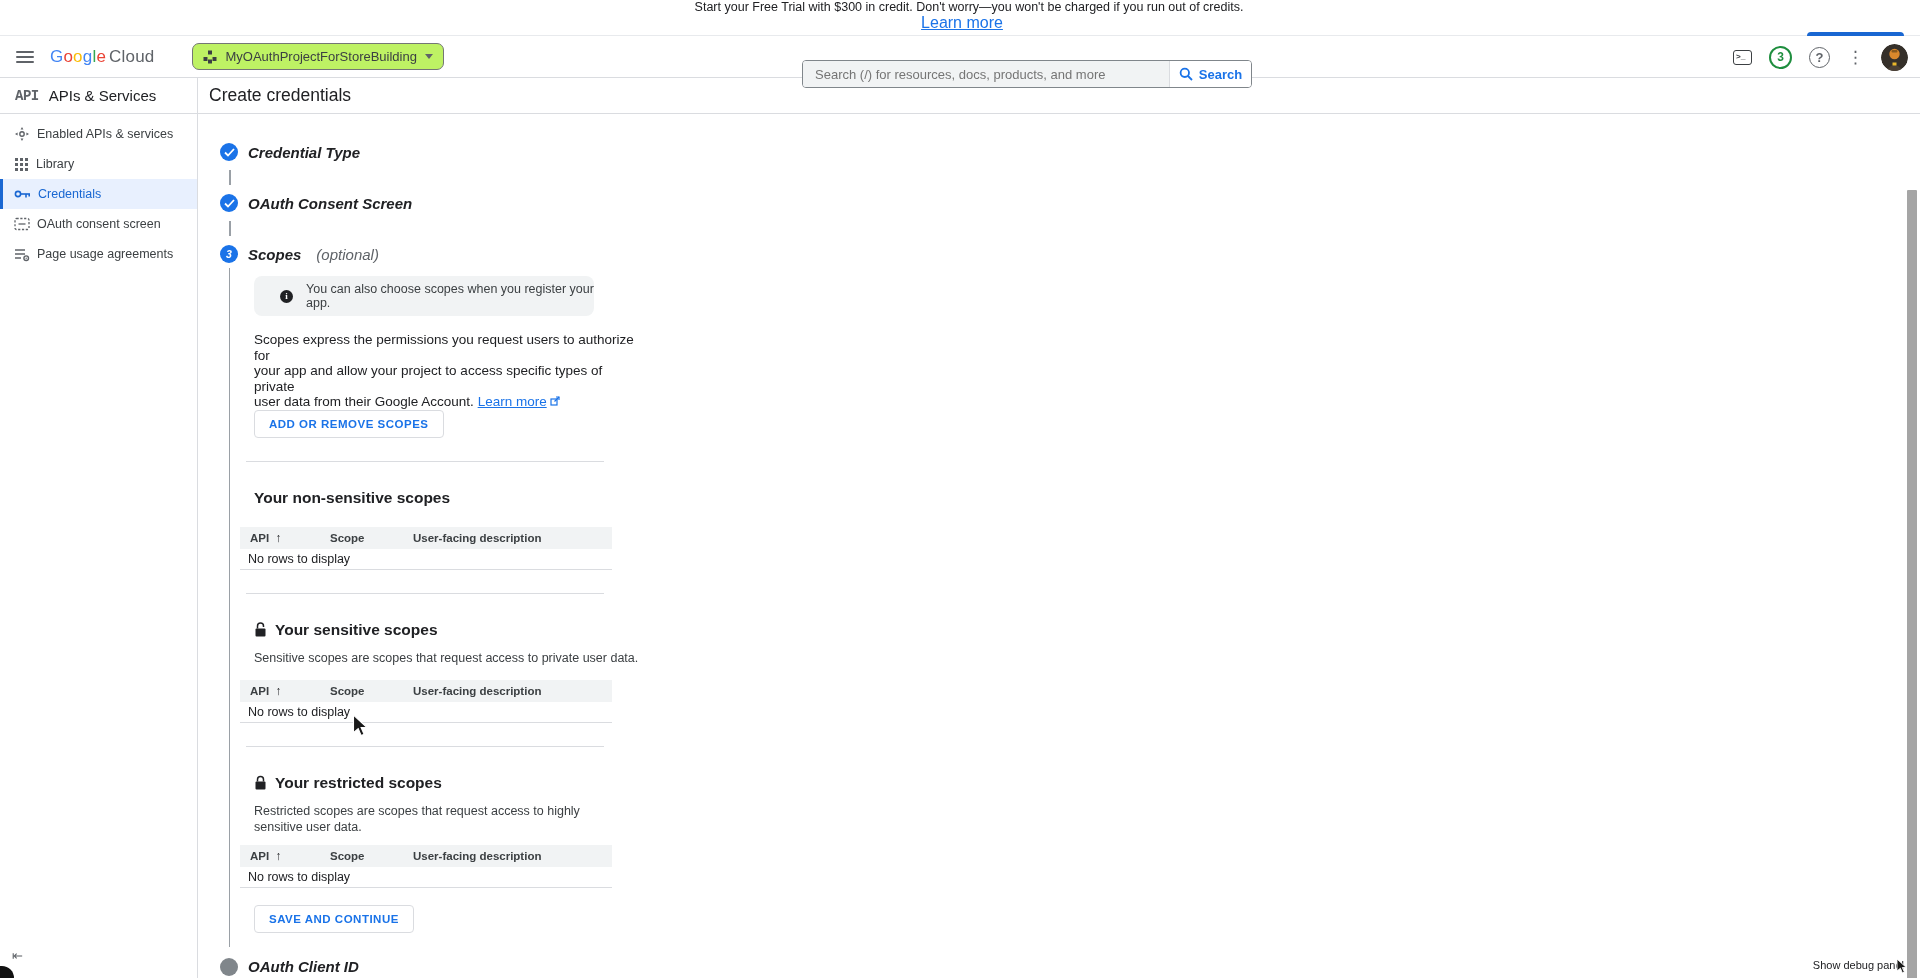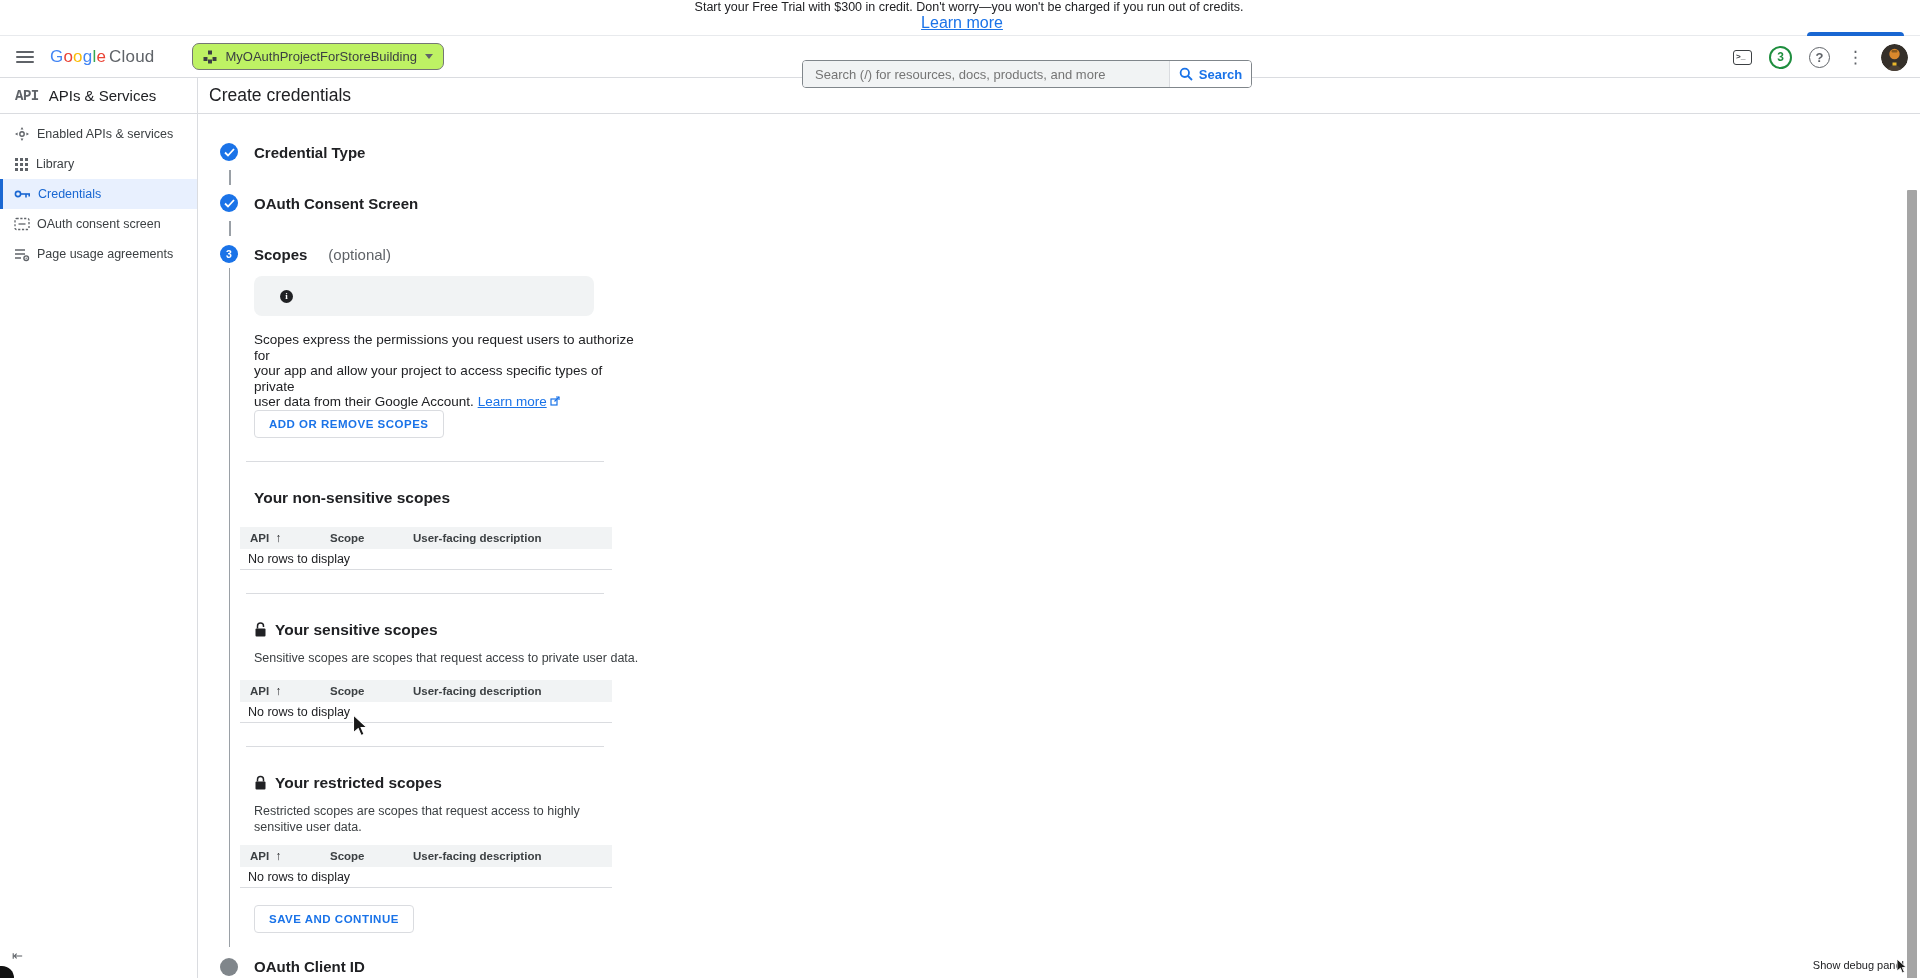--- a/index.html
+++ b/index.html
@@ -71,21 +71,21 @@
   .sb-item.sel::before { content:""; position:absolute; left:0; top:0; bottom:0; width:3px;
                          background:#1967d2; }
 
   .main { flex:1; position:relative; overflow:hidden; }
   .main-head { height:36px; display:flex; align-items:center; padding-left:11px;
                border-bottom:1px solid #dadce0; }
   .page-title { font-size:17.5px; color:#202124; }
 
   
   .stepper { padding:28px 0 0 22px; }
-  .step-row { display:flex; align-items:center; gap:16px; height:20px; }
+  .step-row { display:flex; align-items:center; gap:10px; height:20px;font-style:italic; }
   .step-circle { width:18px; height:18px; border-radius:50%; background:#1a73e8; color:#fff;
                  display:flex; align-items:center; justify-content:center; flex-shrink:0;
                  font-size:10.5px; font-weight:bold; }
   .step-circle.gray { background:#80868b; }
   .step-label { font-size:15px; font-weight:bold; color:#202124; }
   .step-suffix { font-size:15px; color:#5f6368; margin-left:5px; font-weight:normal; }
   .connector { width:1.5px; height:15px; background:#9aa0a6; margin:8px 0 8px 9px; }
   .step3-content { margin-left:9px; margin-top:4px; border-left:1.5px solid #9aa0a6;
                    padding:8px 0 14px 24px; width:400px; }
 
@@ -296,20 +296,21 @@
         <span class="step-label">Scopes</span>
         <span class="step-suffix">(optional)</span>
       </div>
 
       <div class="step3-content">
 
         <div class="info-box">
           <span class="info-ico">
               <span>i</span>
             </span>
+          <span class="info-txt">You can also choose scopes when you register your app.</span>
         </div>
 
         <div class="para">
           <span>Scopes express the permissions you request users to authorize for</span><br>
           <span>your app and allow your project to access specific types of private</span><br>
           <span>user data from their Google Account.</span>
           <span class="learn-link">Learn more</span>
           <svg width="10" height="10" viewBox="0 0 10 10">
             <rect x="1" y="3" width="6" height="6" fill="none" stroke="#1a73e8" stroke-width="1.2"></rect>
             <line x1="4.5" y1="5.5" x2="9" y2="1" stroke="#1a73e8" stroke-width="1.2"></line>

